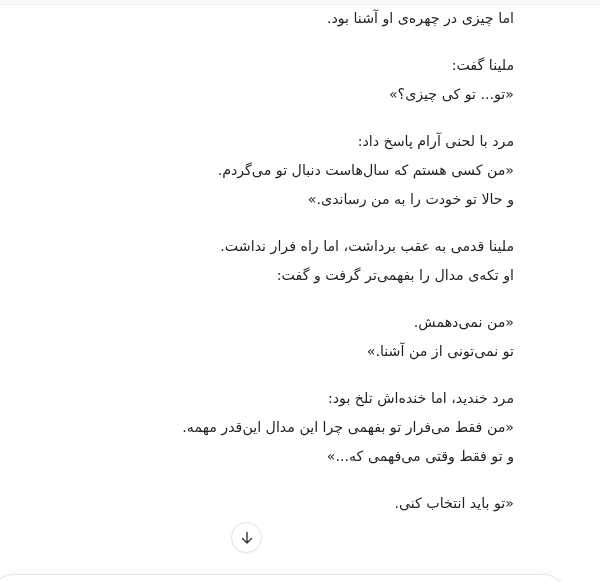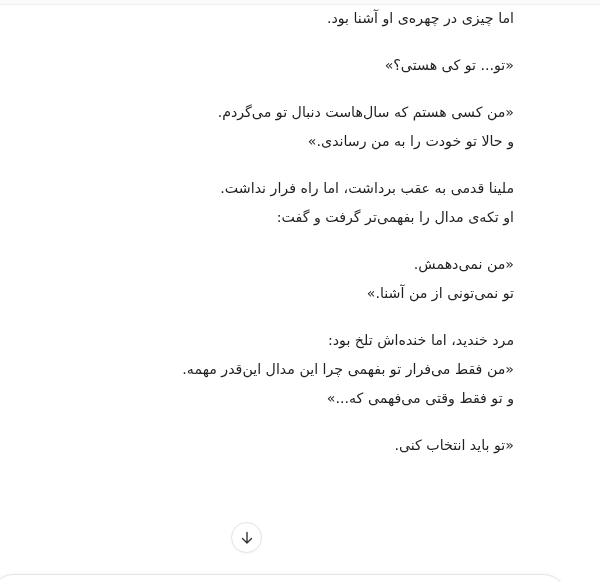--- a/index.html
+++ b/index.html
@@ -32,23 +32,25 @@
 <body>
 
 <div class="top-border"></div>
 
 <div class="chat">
   <div class="message">
     <p class="para" style="margin-top:0px;">
       <span class="line">اما چیزی در چهره‌ی او آشنا بود.</span>
     </p>
     <p class="para">
-      <span class="line">«تو... تو کی هستی؟»</span>
+      <span class="line">ملینا گفت:</span>
+      <span class="line">«تو... تو کی چیزی؟»</span>
     </p>
     <p class="para">
+      <span class="line">مرد با لحنی آرام پاسخ داد:</span>
       <span class="line">«من کسی هستم که سال‌هاست دنبال تو می‌گردم.</span>
       <span class="line">و حالا تو خودت را به من رساندی.»</span>
     </p>
     <p class="para">
       <span class="line">ملینا قدمی به عقب برداشت، اما راه فرار نداشت.</span>
       <span class="line">او تکه‌ی مدال را بفهمی‌تر گرفت و گفت:</span>
     </p>
     <p class="para">
       <span class="line">«من نمی‌دهمش.</span>
       <span class="line">تو نمی‌تونی از من آشنا.»</span>

